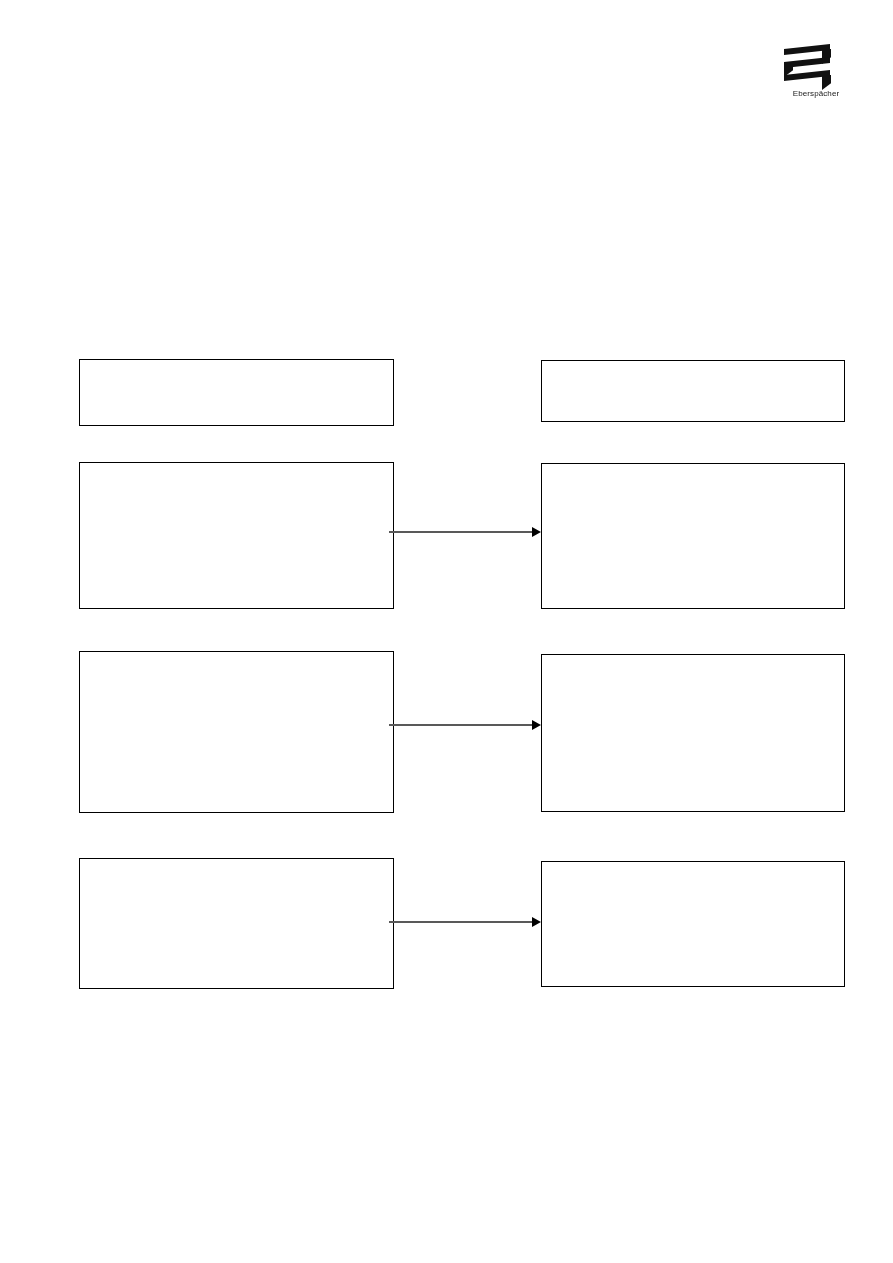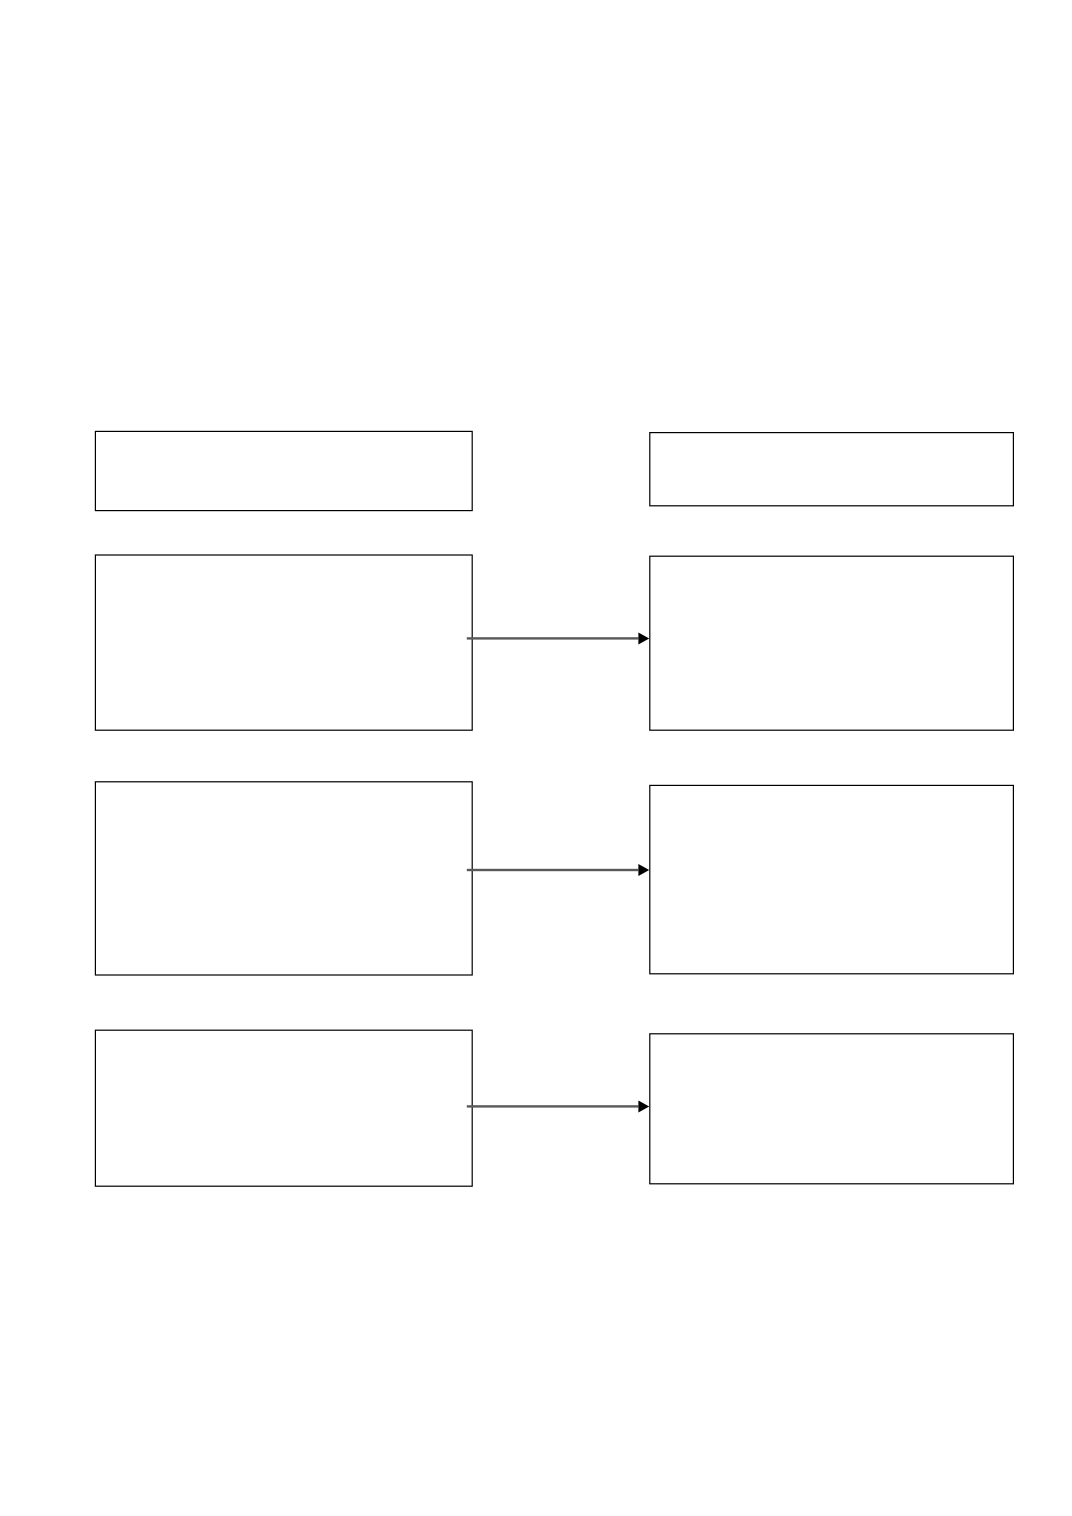--- a/index.html
+++ b/index.html
@@ -113,20 +113,31 @@
     border-top: 5px solid transparent;
     border-bottom: 5px solid transparent;
     border-left: 9px solid #000000;
   }
 </style>
 </head>
 <body>
 
 <div id="page">
 
+  <div id="logo-block">
+    <div id="logo-mark">
+      <span class="logo-bar b1"></span>
+      <span class="logo-link l1"></span>
+      <span class="logo-bar b2"></span>
+      <span class="logo-link l2"></span>
+      <span class="logo-bar b3"></span>
+      <span class="logo-link l3"></span>
+    </div>
+    <div id="logo-wordmark">Eberspächer</div>
+  </div>
 
   <div id="flow">
 
     <div class="flow-box" style="left:79px; top:359px; width:315px; height:67px;"></div>
     <div class="flow-box" style="left:541px; top:360px; width:304px; height:62px;"></div>
 
     <div class="flow-box" style="left:79px; top:462px; width:315px; height:147px;"></div>
     <div class="connector" style="left:389px; top:527px; width:152px;">
       <span class="line" style="width:143px;"></span>
       <span class="head" style="left:143px;"></span>

